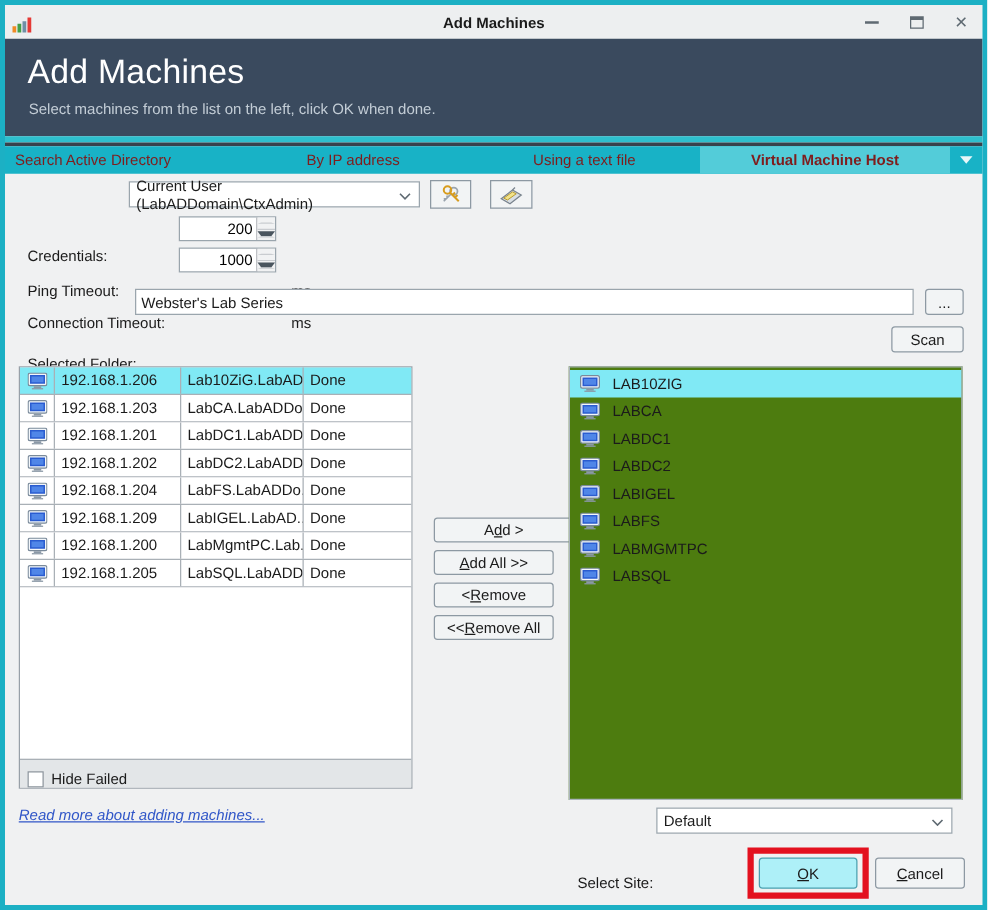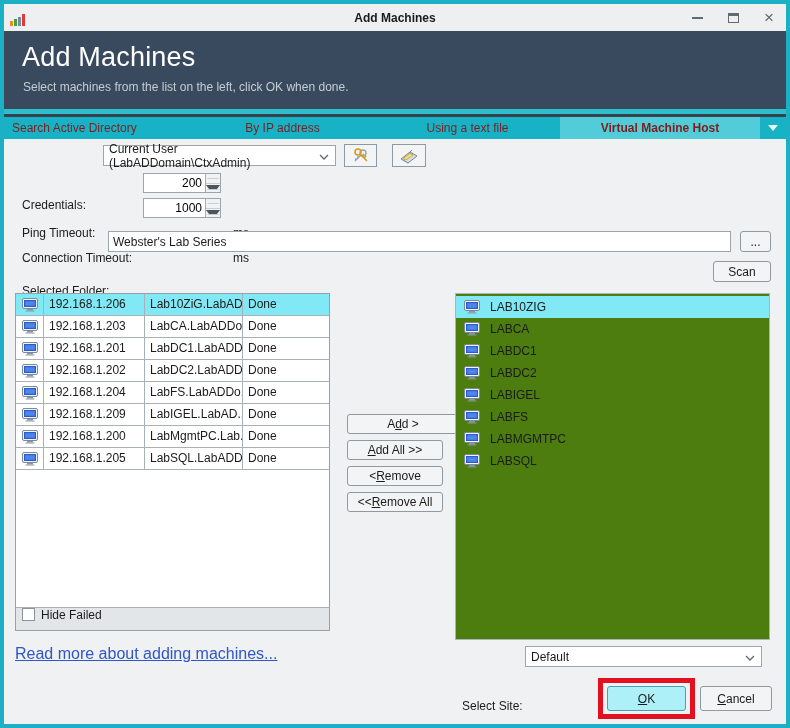--- a/index.html
+++ b/index.html
@@ -54,31 +54,31 @@
   .lt-head { display: flex; height: 22px; background: linear-gradient(#f2f4f5, #dfe3e6); border-bottom: 1px solid #a9b0b6; }
   .lt-hcell { border-right: 1px solid #b6bcc2; font-size: 12px; color: #2a2a2a; padding: 3px 0 0 5px; }
   .lt-row { display: flex; height: 22px; border-bottom: 1px solid #a9b0b6; background: #ffffff; }
   .lt-row.selected { background: #80e9f5; }
   .lt-cell { border-right: 1px solid #a9b0b6; font-size: 12px; color: #1b1b1b; padding: 3px 0 0 5px; overflow: hidden; white-space: nowrap; }
   .c-icon { width: 28px; display: flex; align-items: center; justify-content: center; padding: 0; }
   .c-name { width: 101px; }
   .c-dns { width: 98px; }
   .c-desc { flex: 1; border-right: 0; }
   .lt-fill { flex: 1; background: #ffffff; }
-  .lt-foot { height: 23px; background: #e3e6e8; border-top: 1px solid #a9b0b6; display: flex; align-items: flex-start; padding-left: 6px; gap: 6px; }
+  .lt-foot { height: 23px; background: #e3e6e8; border-top: 1px solid #a9b0b6; display: flex; align-items: flex-end; padding-left: 6px; gap: 6px; }
   .checkbox { width: 13px; height: 13px; background: #ffffff; border: 1px solid #8a939b; }
   .lt-foot span { font-size: 12px; color: #1b1b1b; }
 
   
   .rlist { position: absolute; left: 455px; top: 293px; width: 315px; height: 347px; background: #4d7c0f; border: 1px solid #aab4bc; padding-top: 2px; }
   .rl-item { height: 22px; display: flex; align-items: center; padding-left: 8px; gap: 10px; font-size: 12px; color: #1b1b1b; }
   .rl-item.selected { background: #80e9f5; }
 
   
-  .link { position: absolute; font-size: 16px; color: #3056c8; text-decoration: underline; cursor: pointer; }
+  .link { position: absolute; font-size: 12px; color: #3056c8; text-decoration: underline; cursor: pointer; font-style: italic; }
   .annotation { position: absolute; border: 5px solid #e3111f; z-index: 40; pointer-events: none; }
   .btn-ok { background: #aef0f8; border: 1px solid #49a0b0; }
   u { text-decoration: underline; }
 </style>
 </head>
 <body>
 
 <div class="win">
   <div class="frame"></div>
 

